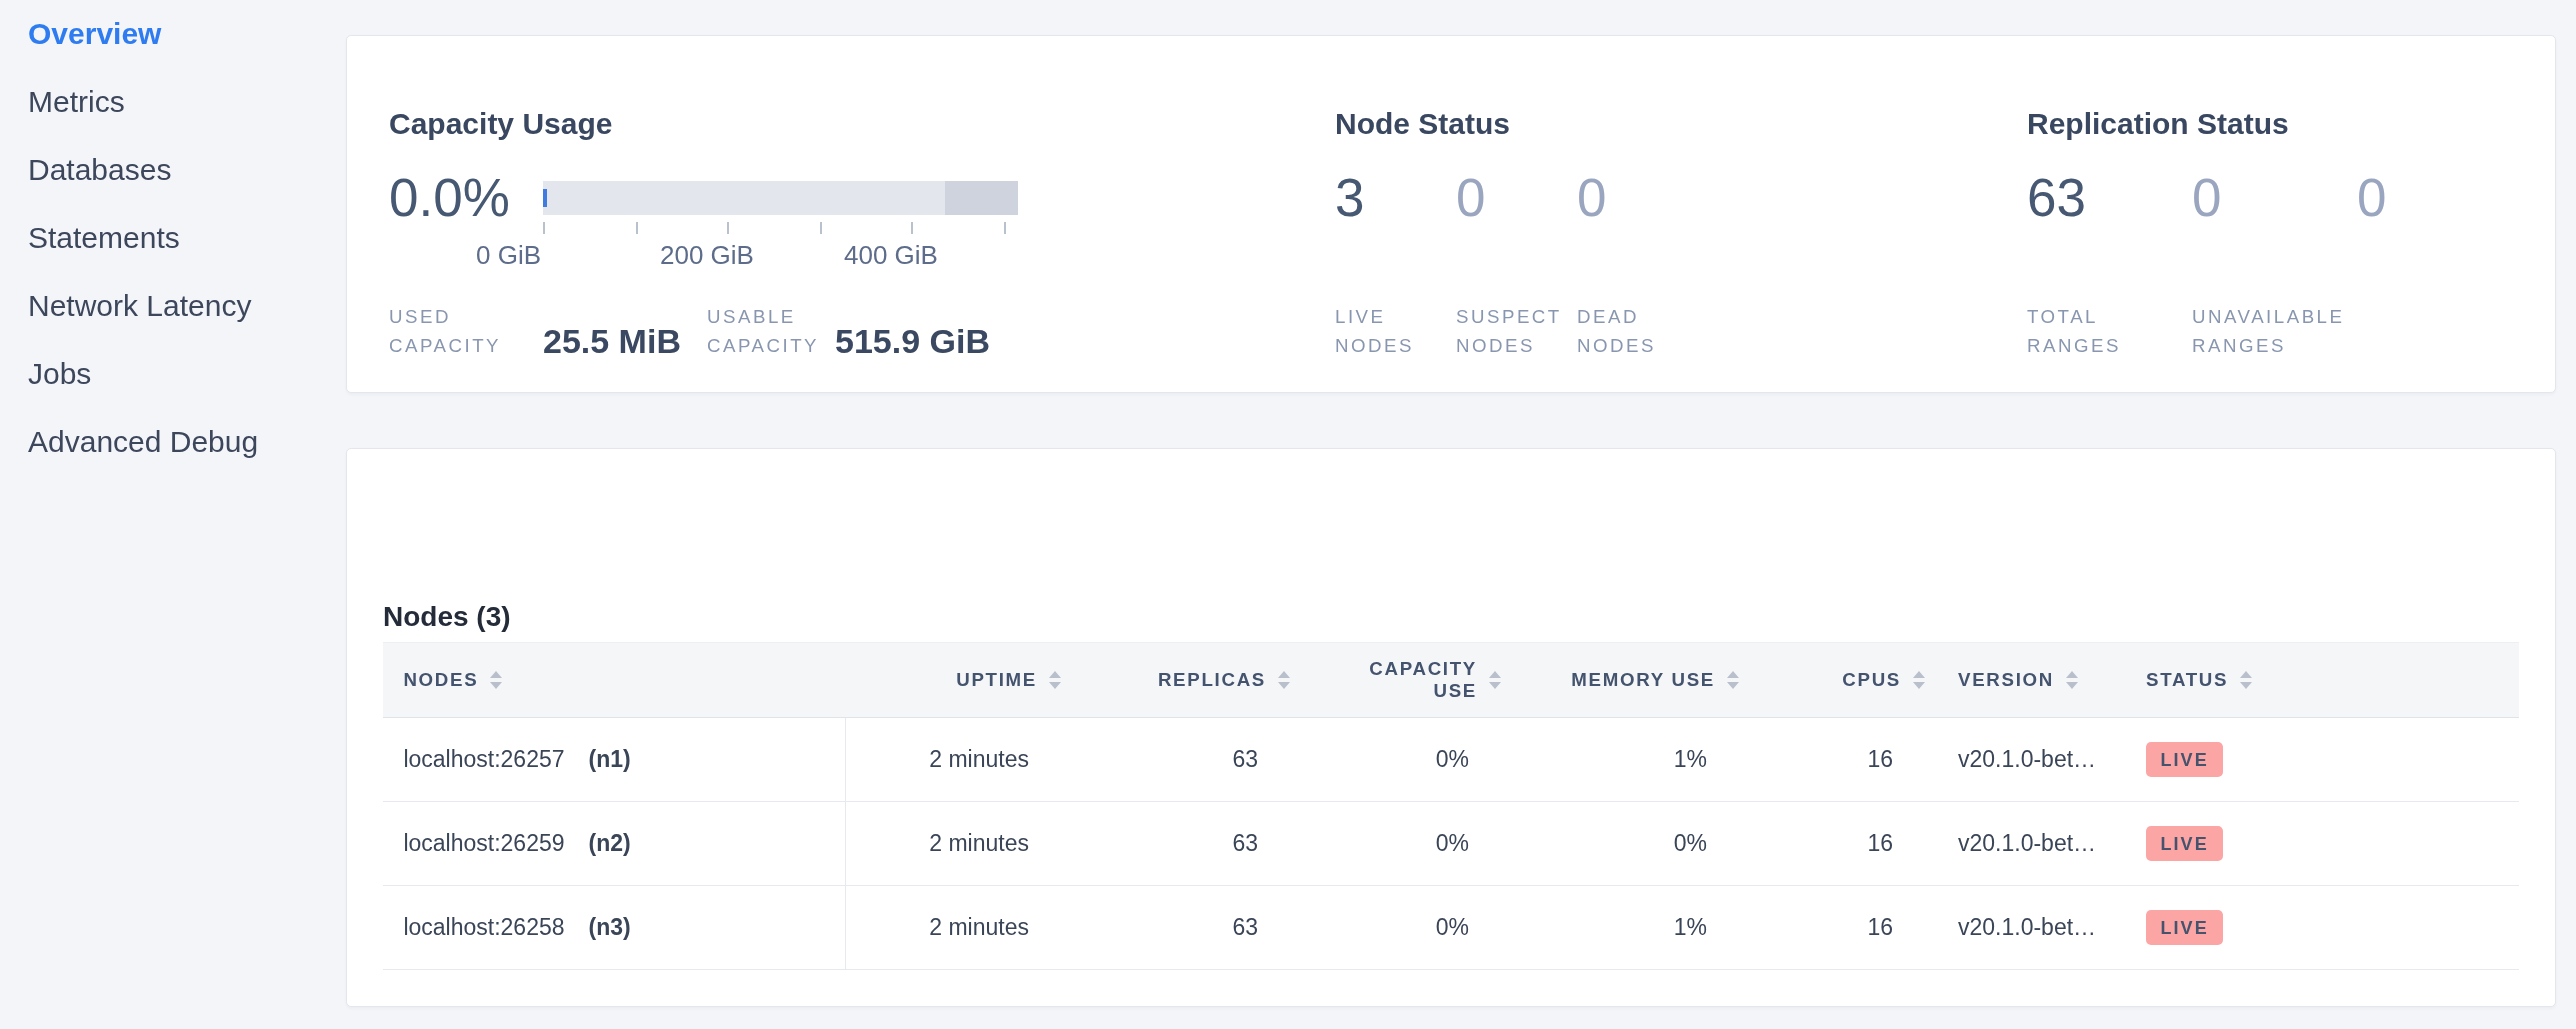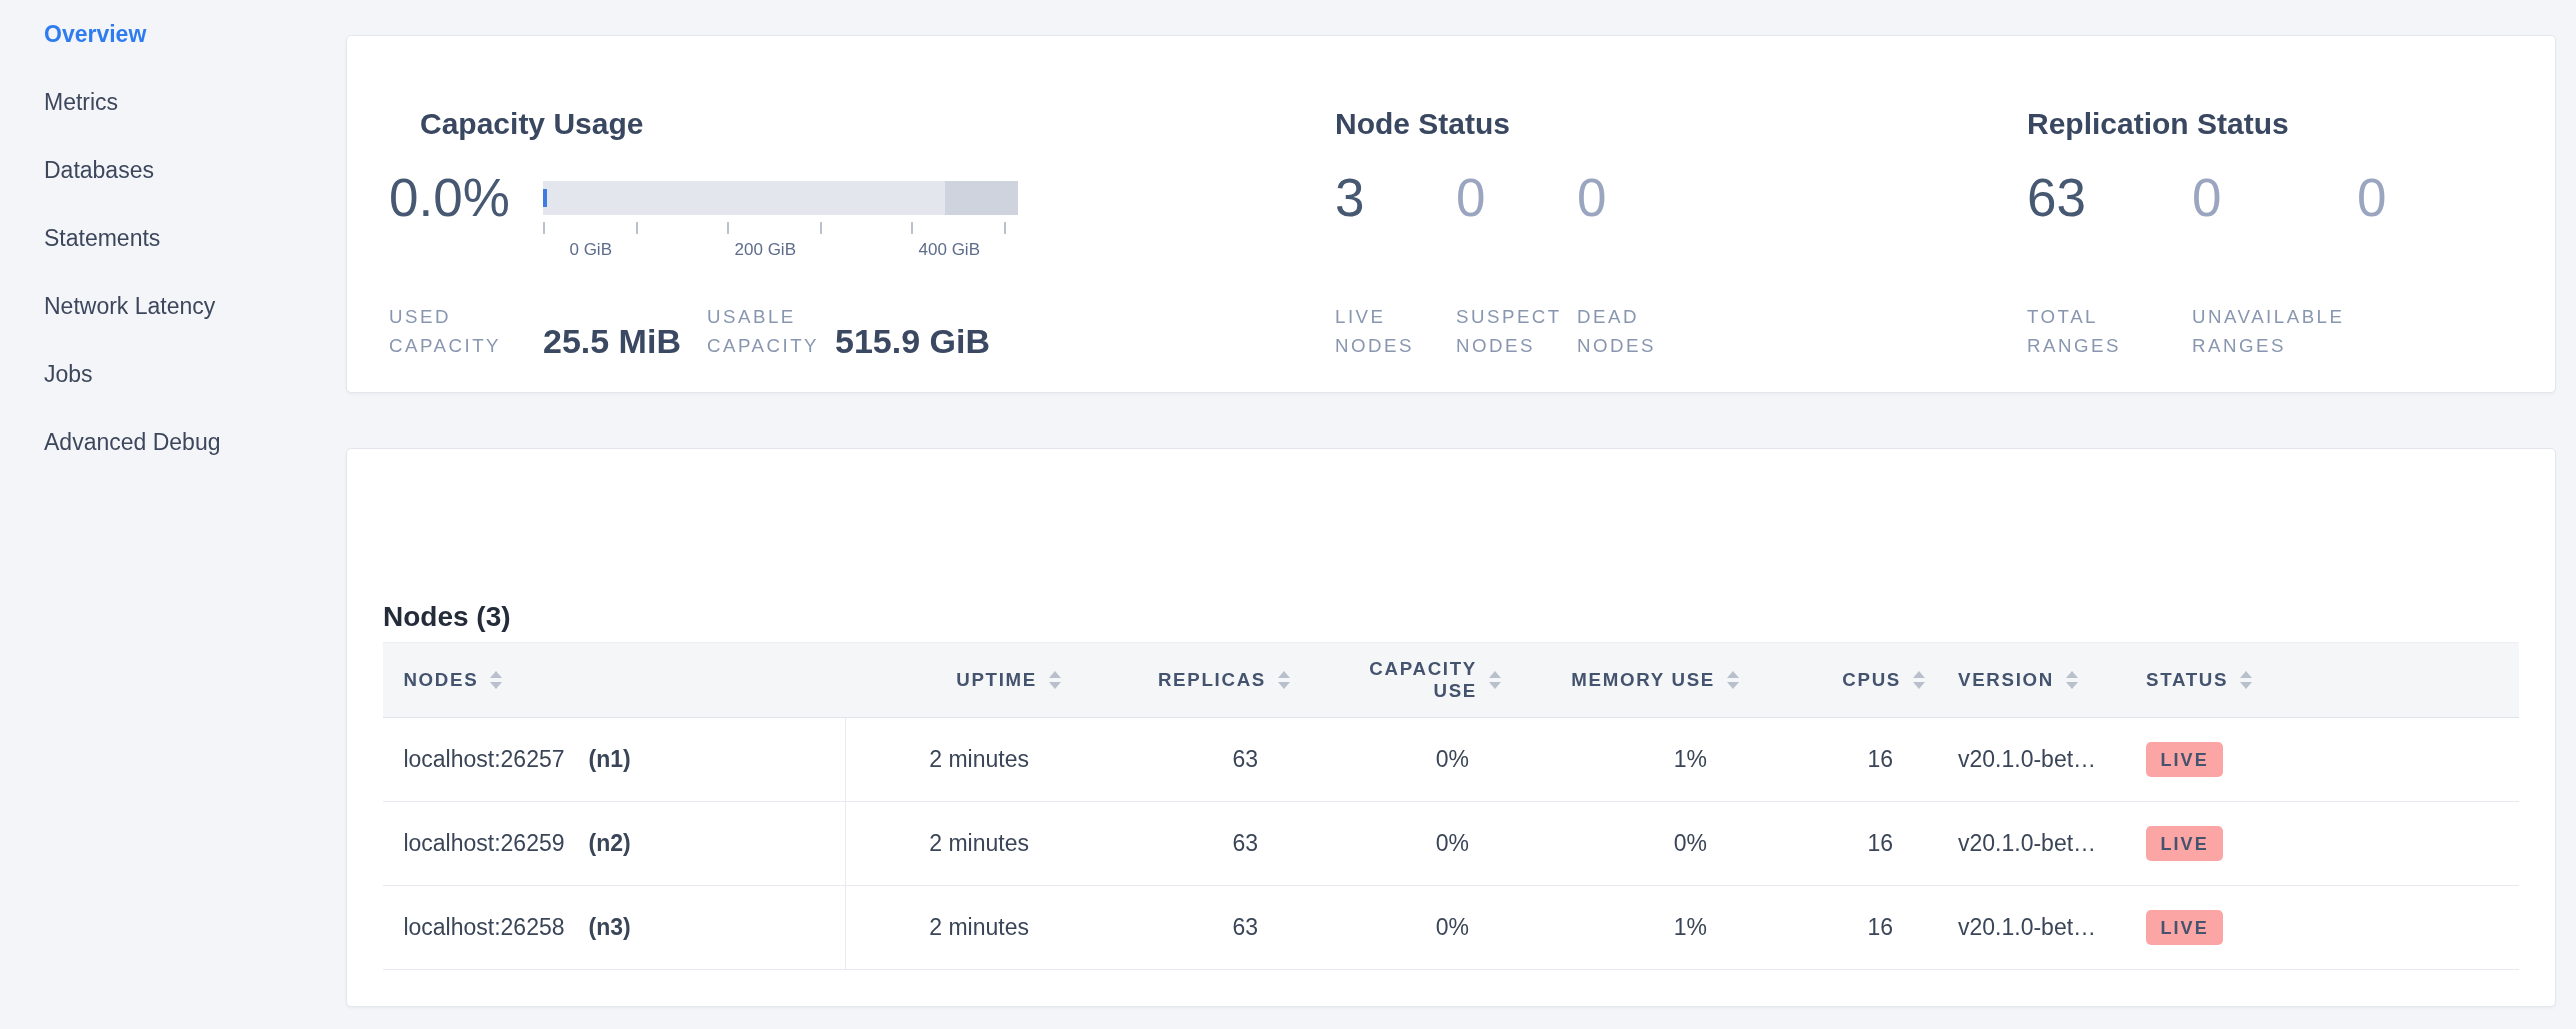--- a/index.html
+++ b/index.html
@@ -7,47 +7,47 @@
     width:2576px;height:1030px;
     background:#f4f5f9;
     font-family:"Liberation Sans",sans-serif;
     color:#3b4559;
     -webkit-font-smoothing:antialiased;
   }
   .page{position:relative;width:2576px;height:1030px;overflow:hidden;}
 
   
   .sidebar{position:absolute;left:0;top:0;width:346px;padding-top:0;}
-  .side-item{height:68px;display:flex;align-items:center;padding-left:44px;
-    font-size:23px;color:#3d475c;cursor:pointer;}
+  .side-item{height:68px;display:flex;align-items:center;padding-left:28px;
+    font-size:30px;color:#3d475c;cursor:pointer;}
   .side-item.active{color:#2e7cf0;font-weight:bold;}
 
   
   .card{position:absolute;background:#ffffff;border:0.8px solid #e3e6ec;border-radius:5.1px;
     box-shadow:0 1.7px 2.5px rgba(60,70,90,.04);box-sizing:border-box;}
   .card1{left:346px;top:35px;width:2210px;height:358px;}
   .card2{left:346px;top:448px;width:2210px;height:559px;}
 
   .section-title{position:absolute;top:46px;font-size:30px;font-weight:bold;color:#394860;}
-  .t-cap{left:42px;margin-left:31px;}
+  .t-cap{left:42px;}
   .t-node{left:988px;}
   .t-rep{left:1680px;}
 
   .big{font-size:53px;line-height:56px;color:#475872;}
   .big.muted{color:#9aa5bf;}
 
   
   .cap-percent{position:absolute;left:42px;top:134px;}
   .cap-bar{position:absolute;left:196px;top:145px;width:475px;height:34px;}
   .cap-track{position:absolute;left:0;top:0;width:475px;height:34px;background:#e3e6ec;}
   .cap-dark{position:absolute;right:0;top:0;width:73px;height:34px;background:#ced3dd;}
   .cap-used{position:absolute;left:0;top:7.6px;width:4.2px;height:18.7px;background:#3f7ce0;}
   .tick{position:absolute;top:41px;width:1.7px;height:12px;background:#b9c1cf;}
-  .axis-label{position:absolute;top:59px;width:136px;text-align:right;
-    font-size:17px;color:#5d6c8a;}
+  .axis-label{position:absolute;top:59px;width:136px;text-align:left;
+    font-size:26px;color:#5d6c8a;}
 
   
   .num-row{position:absolute;top:134px;display:flex;}
   .num-row.node{left:988px;}
   .num-row.rep{left:1680px;}
   .num-col-143{width:121px;}
   .num-col-194{width:165px;}
 
   
   .labels-row{position:absolute;bottom:32px;display:flex;align-items:flex-end;}

